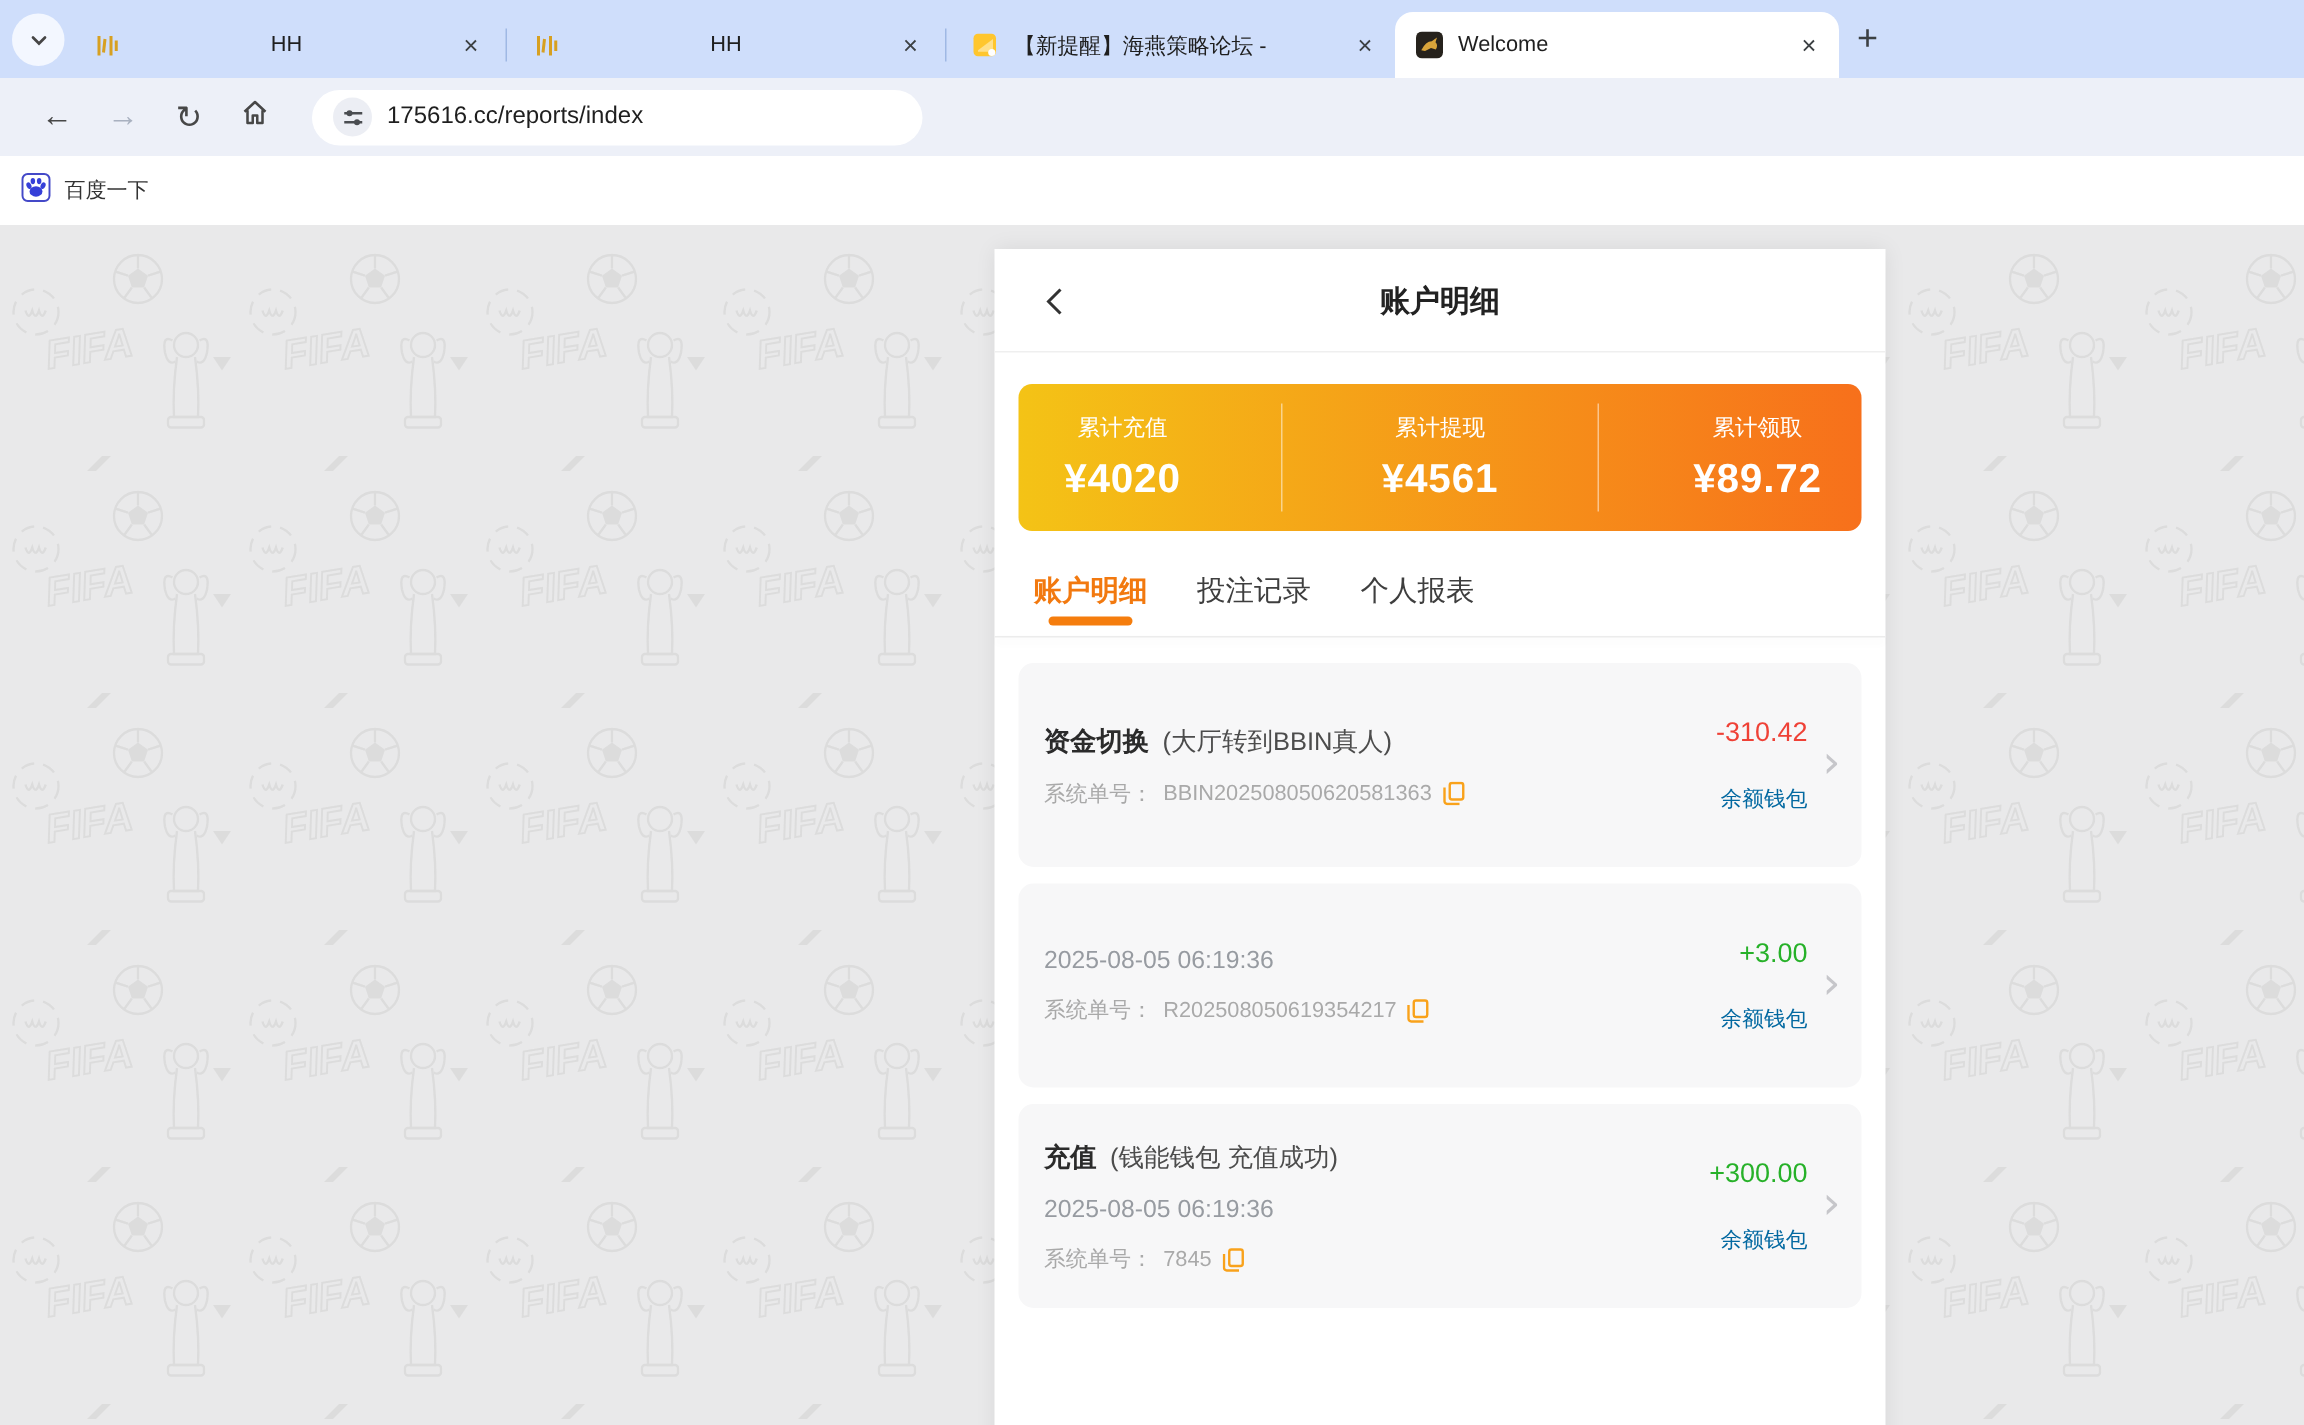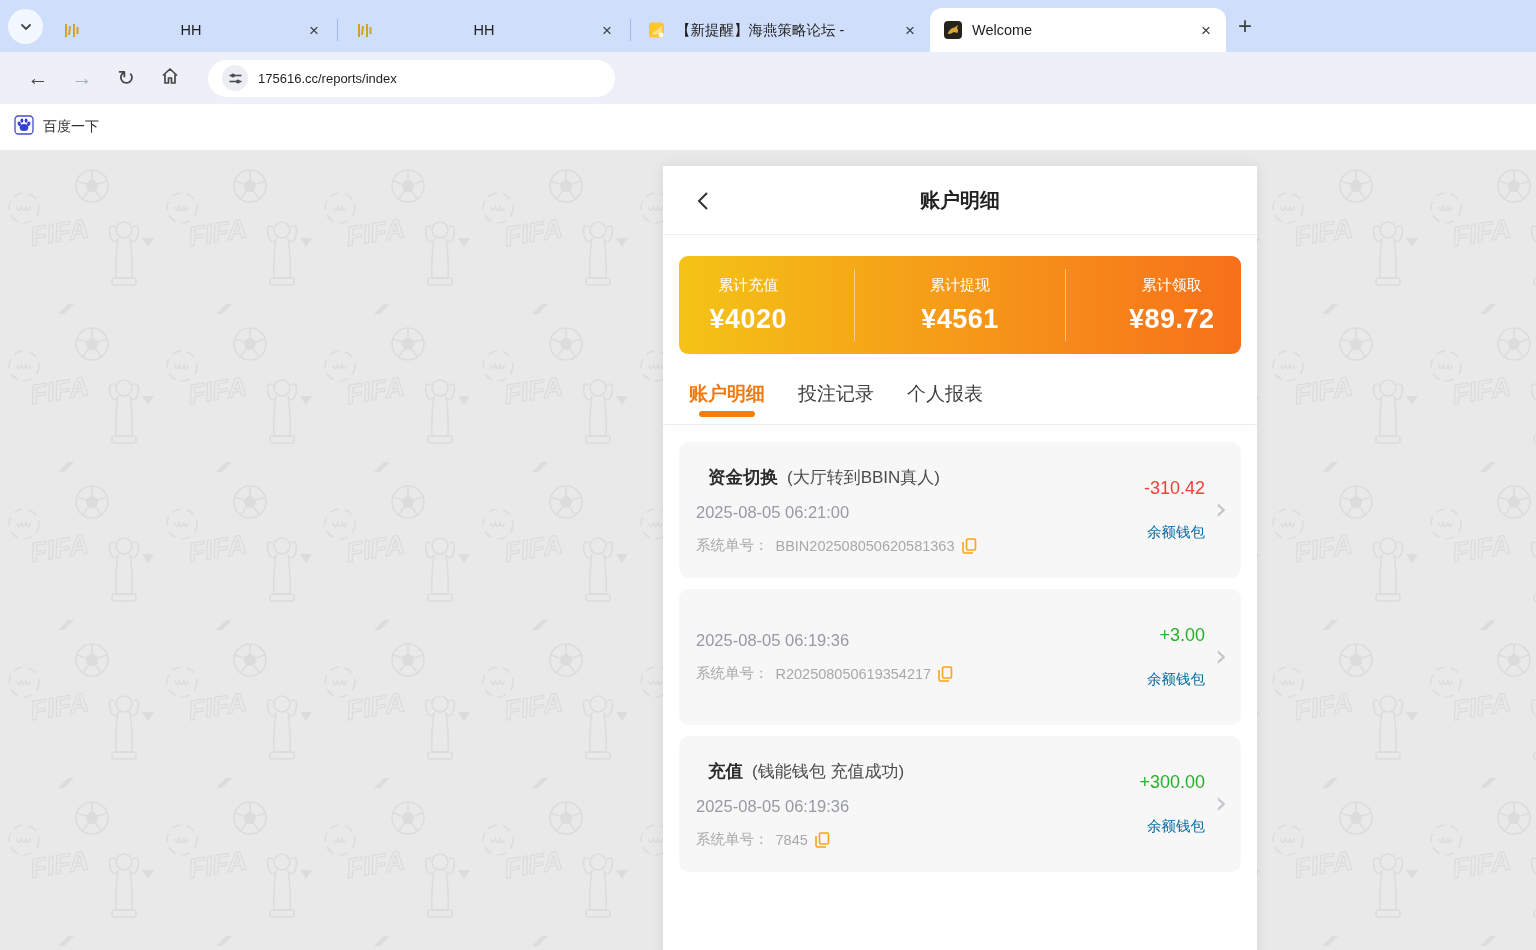--- a/index.html
+++ b/index.html
@@ -18,21 +18,21 @@
   .favicon{width:18px;height:18px;flex:0 0 auto;display:flex;align-items:center;justify-content:center;}
   .tab-label{flex:1;font-size:14.5px;color:#1f1f1f;white-space:nowrap;overflow:hidden;margin:0 10px;}
   .tab-close{color:#3c4043;font-size:17px;line-height:1;padding:3px 7px;border-radius:50%;cursor:pointer;}
   .tab-sep{width:1px;height:22px;background:#9fb8e4;margin:0 3px 11px 3px;}
   .newtab{font-size:24px;color:#3c4043;padding:0 12px;margin-bottom:12px;cursor:pointer;}
   .toolbar{position:absolute;top:52px;left:0;width:1536px;height:52px;background:#edf0f8;display:flex;align-items:center;padding-left:16px;box-sizing:border-box;}
   .nav-icon{font-size:21px;color:#474747;width:44px;text-align:center;cursor:pointer;}
   .nav-icon.disabled{color:#a9b1c0;}
   .omnibox{margin-left:16px;width:407px;height:37px;background:#ffffff;border-radius:19px;display:flex;align-items:center;padding:0 14px;gap:10px;box-sizing:border-box;}
   .site-icon-circle{width:26px;height:26px;border-radius:50%;background:#eceef4;display:flex;align-items:center;justify-content:center;flex:0 0 auto;cursor:pointer;}
-  .url-text{font-size:13px;color:#1f1f1f;white-space:nowrap;}
+  .url-text{font-size:16px;color:#1f1f1f;white-space:nowrap;}
   .bookmarks{position:absolute;top:104px;left:0;width:1536px;height:46px;background:#ffffff;display:flex;align-items:center;padding-left:14px;gap:9px;box-sizing:border-box;}
   .bookmark-label{font-size:14px;color:#333;}
   
   .content{position:absolute;top:166px;left:0;width:1536px;height:800px;background:#e9e9ea;}
   .bg-pattern{position:absolute;top:0;left:0;}
   .panel{position:absolute;top:0;left:663px;width:594px;height:800px;background:#ffffff;box-shadow:0 0 14px rgba(0,0,0,.08);}
   .panel-header{height:68px;border-bottom:1px solid #efefef;display:flex;align-items:center;justify-content:center;position:relative;}
   .back-btn{position:absolute;left:28px;top:20px;cursor:pointer;padding:2px;}
   .panel-title{font-size:20px;font-weight:bold;color:#222;}
   .summary{margin:21px 16px 0;height:98px;border-radius:9px;background:linear-gradient(90deg,#f4c316,#f7701b);display:flex;color:#fff;gap:36px;}
@@ -47,21 +47,21 @@
   .filters{display:flex;gap:16px;padding:3px 16px 20px;}
   .pill{height:42px;border:1px solid #ddd;border-radius:22px;background:#fff;display:flex;align-items:center;justify-content:space-between;padding:0 14px 0 17px;box-sizing:border-box;font-size:15px;color:#3d3d3d;cursor:pointer;}
   .pill.w1{width:105px;}
   .pill.w2{width:120px;}
   .caret{width:2px;height:22px;background:#b7cbf1;margin-left:2px;}
   .section-divider{height:1px;background:#ececec;box-shadow:0 3px 6px rgba(0,0,0,.08);}
   .txn-list{padding:17px 16px 0;display:flex;flex-direction:column;gap:11px;}
   .txn{background:#f7f7f8;border-radius:10px;min-height:136px;display:flex;align-items:stretch;padding:0 10px 0 17px;box-sizing:border-box;}
   .txn-left{flex:1;display:flex;flex-direction:column;justify-content:center;gap:14px;padding:19px 0;}
   .txn-title{font-size:17px;color:#4c4c4c;}
-  .txn-type{font-weight:bold;color:#2b2b2b;font-size:17.5px;margin-right:9px;margin-left:12px;}
+  .txn-type{font-weight:bold;color:#2b2b2b;font-size:17.5px;margin-right:9px;}
   .txn-date{font-size:16.5px;color:#979ba1;}
   .txn-order{font-size:14.5px;color:#a9a9a9;display:flex;align-items:center;gap:7px;}
   .txn-right{display:flex;flex-direction:column;justify-content:center;align-items:flex-end;gap:24px;min-width:120px;}
   .amount{font-size:18px;}
   .amount[data-sign="neg"]{color:#ef4136;}
   .amount[data-sign="pos"]{color:#27b129;}
   .wallet{font-size:14.5px;color:#0369a1;}
   .txn-chevron{align-self:center;font-size:30px;color:#c6c6ca;padding:0 4px 4px 10px;cursor:pointer;font-family:"DejaVu Sans",sans-serif;}
   .copy-btn{cursor:pointer;display:flex;align-items:center;}
 </style>
@@ -238,21 +238,20 @@
 
     <div class="section-divider"></div>
 
     <div class="txn-list">
 
       <div class="txn">
         <div class="txn-left">
           <div class="txn-title">
             <span class="txn-type">资金切换</span><span>(大厅转到BBIN真人)</span>
           </div>
-          <div class="txn-date">2025-08-05 06:21:00</div>
           <div class="txn-order">
             <span>系统单号：</span>
             <span>BBIN202508050620581363</span>
             <span class="copy-btn">
               <svg width="15" height="16" viewBox="0 0 15 16" fill="none" stroke="#f9a21b" stroke-width="1.6">
                   <rect x="4.5" y="1" width="9" height="11" rx="1.5"></rect>
                   <path d="M11,15 H2.8 A1.8,1.8 0 0 1 1,13.2 V4"></path>
                 </svg>
             </span>
           </div>

